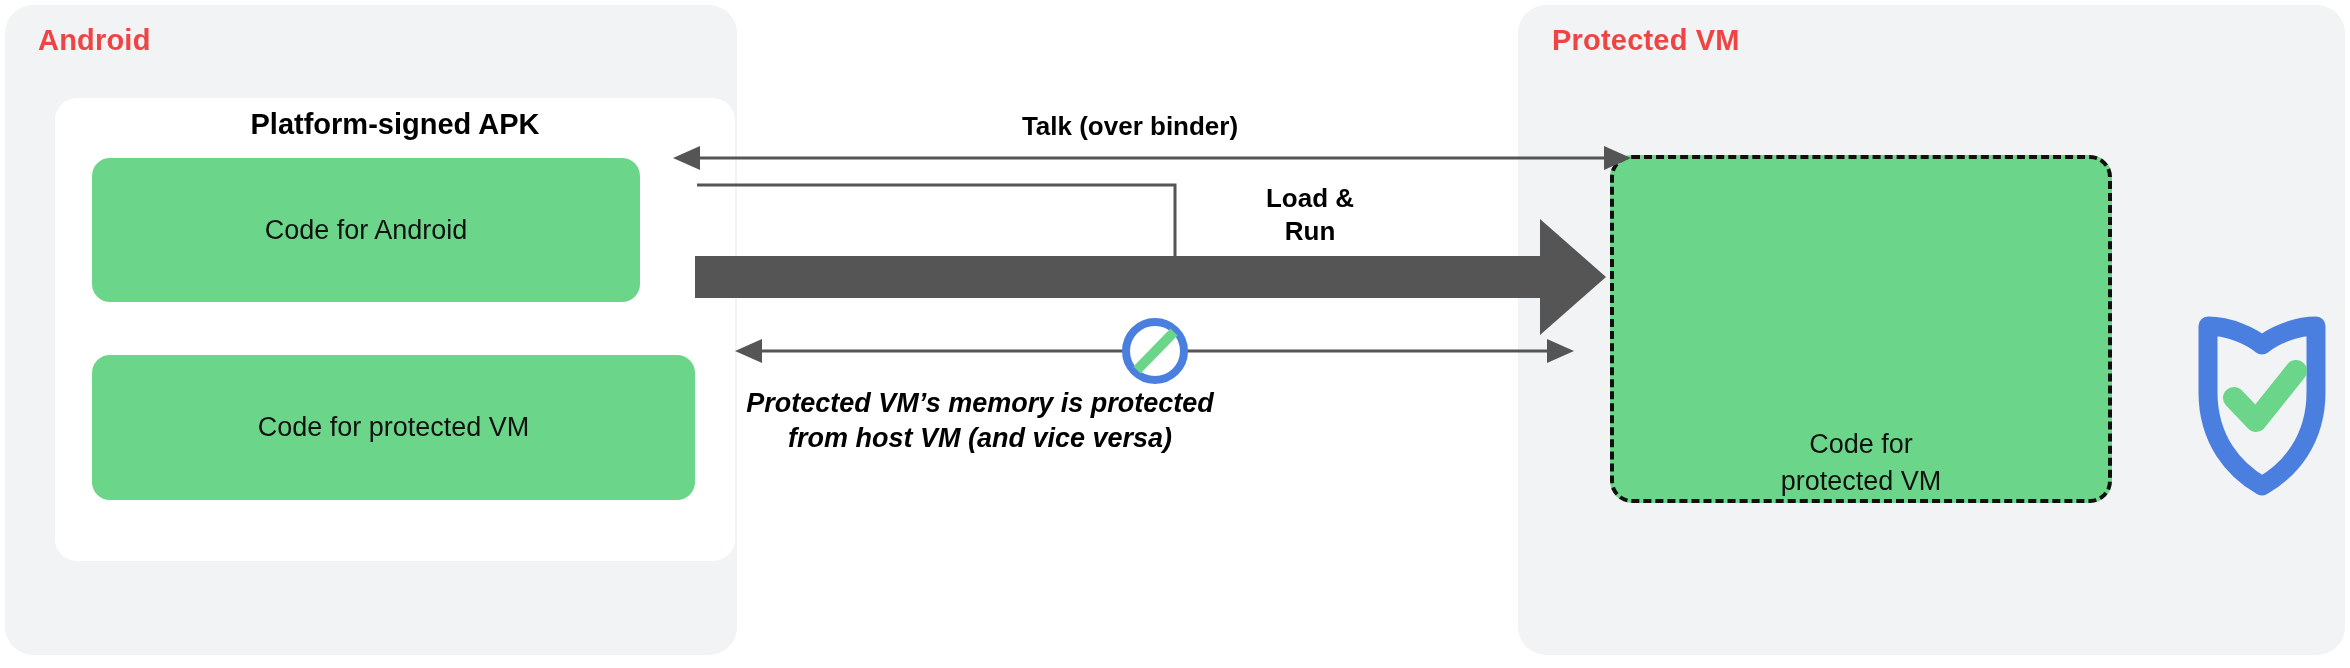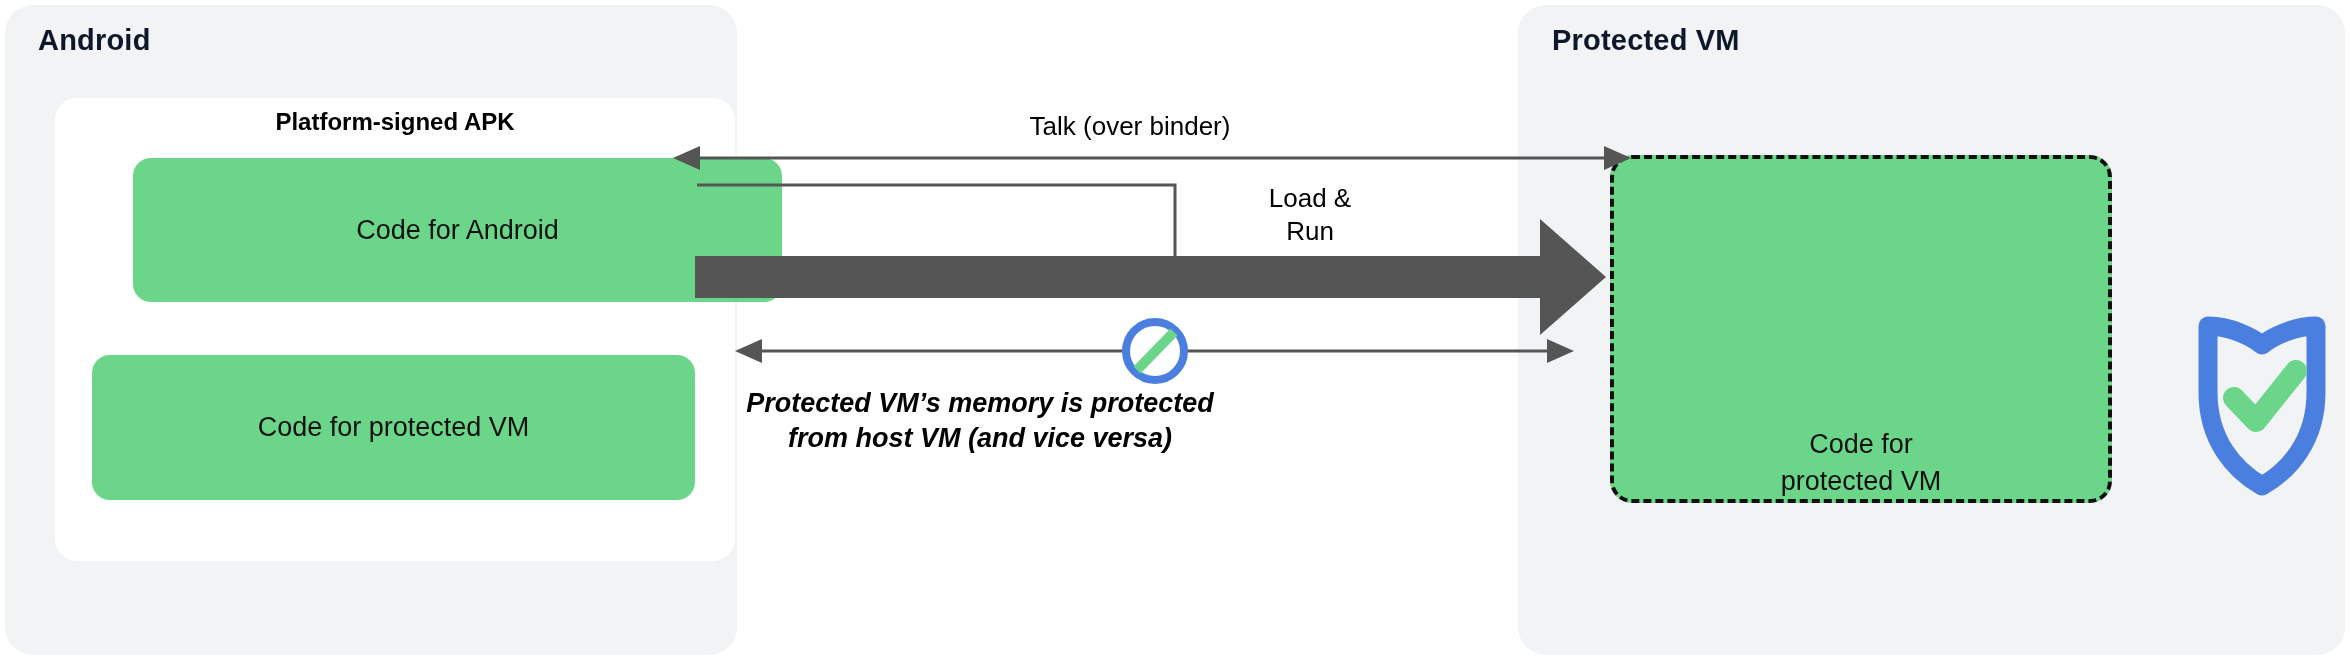--- a/index.html
+++ b/index.html
@@ -19,33 +19,33 @@
   }
   .panel {
     position: absolute;
     background: #f1f3f4;
     border-radius: 28px;
   }
   .panel-title {
     position: absolute;
     font-weight: bold;
     font-size: 29px;
-    color: #0f172a;
+    color: #ef4444;
     letter-spacing: 0.2px;
     white-space: nowrap;
   }
   .apk-card {
     position: absolute;
     background: #ffffff;
     border-radius: 22px;
   }
   .apk-title {
     position: absolute;
     font-weight: bold;
-    font-size: 24px;
+    font-size: 29px;
     color: #000000;
     white-space: nowrap;
     text-align: center;
   }
   .code-box {
     position: absolute;
     background: #6bd68a;
     border-radius: 18px;
     display: flex;
     align-items: center;
@@ -56,21 +56,21 @@
     line-height: 1.35;
   }
   .code-box.dashed {
     background: #6bd68a;
     border: 4px dashed #101010;
     border-radius: 22px;
     box-sizing: border-box;
   }
   .edge-label {
     position: absolute;
-    font-weight: normal;
+    font-weight: bold;
     font-size: 26px;
     color: #000000;
     text-align: center;
     line-height: 1.25;
     white-space: pre-line;
   }
   .caption {
     position: absolute;
     font-weight: bold;
     font-size: 27px;
@@ -92,21 +92,21 @@
 <body>
 
 <div id="canvas">
 
   <div class="panel" style="left:5px; top:5px; width:732px; height:650px;"></div>
   <div class="panel-title" style="left:38px; top:24px;">Android</div>
 
   <div class="apk-card" style="left:55px; top:98px; width:680px; height:463px;"></div>
   <div class="apk-title" style="left:55px; top:108px; width:680px;">Platform-signed APK</div>
 
-  <div class="code-box" style="left:92px; top:158px; width:649px; height:144px;margin-left:41px;">
+  <div class="code-box" style="left:92px; top:158px; width:548px; height:144px;">
     <span>Code for Android</span>
   </div>
 
   <div class="code-box" style="left:92px; top:355px; width:603px; height:145px;">
     <span>Code for protected VM</span>
   </div>
 
   <div class="panel" style="left:1518px; top:5px; width:827px; height:650px;"></div>
   <div class="panel-title" style="left:1552px; top:24px;">Protected VM</div>
 

